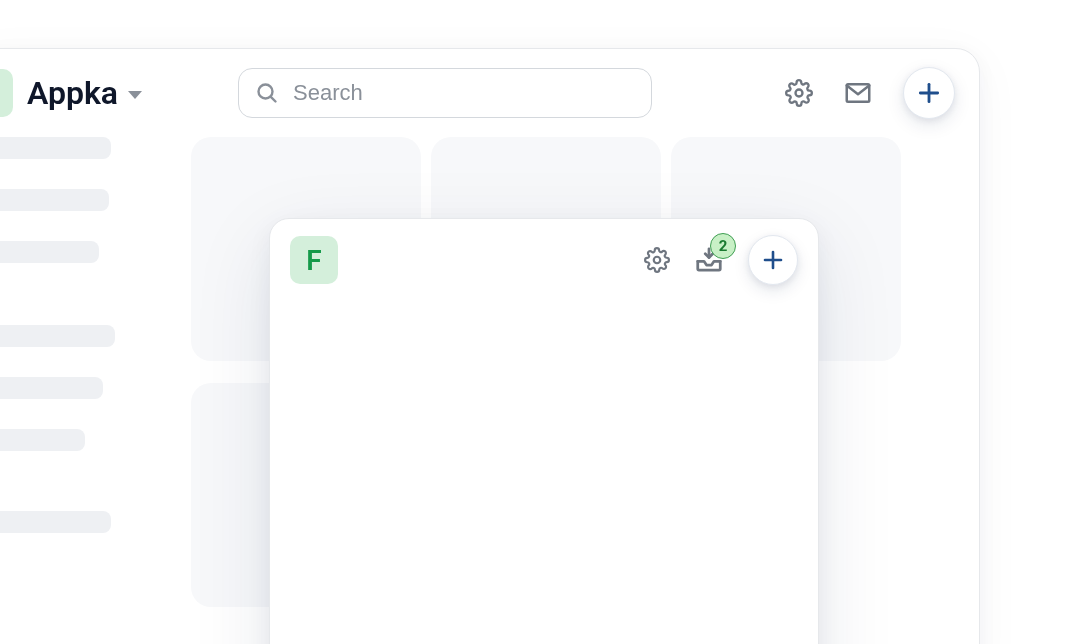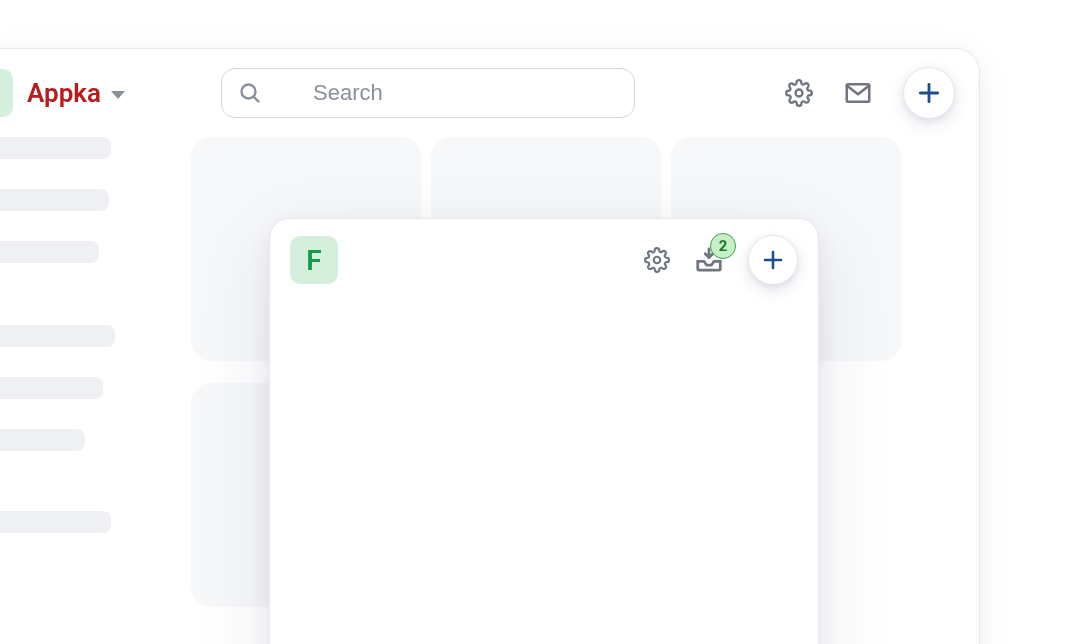--- a/index.html
+++ b/index.html
@@ -29,21 +29,21 @@
     background: #d4efdb;
     display: flex; align-items: center; justify-content: center;
     font-size: 30px; font-weight: 600; color: #159a4a;
     margin-left: -6px;
     margin-right: 14px;
   }
   .app-name-wrap {
     display: flex; align-items: center; gap: 10px;
   }
   .app-name {
-    font-size: 26px; font-weight: 600; color: #b91c1c;
+    font-size: 32px; font-weight: 600; color: #0f172a;
   }
   .chevron-down {
     width: 0; height: 0;
     border-left: 7px solid transparent;
     border-right: 7px solid transparent;
     border-top: 8px solid #8a9099;
     margin-top: 4px;
   }
   .search-field {
     margin-left: 96px;
@@ -51,21 +51,21 @@
     height: 50px;
     border: 1.5px solid #d4d8dd;
     border-radius: 14px;
     display: flex; align-items: center;
     padding: 0 16px;
     gap: 14px;
     background: #fff;
   }
   .search-field input {
     border: none; outline: none; flex: 1;
-    font-size: 22px; color: #3a3f45; background: transparent; margin-left: 37px;
+    font-size: 22px; color: #3a3f45; background: transparent;
   }
   .search-field input::placeholder { color: #8a9099; }
 
   .header-spacer { flex: 1; }
   .header-actions { display: flex; align-items: center; gap: 30px; }
   .icon-btn { display:flex; align-items:center; justify-content:center; cursor: pointer; }
   .plus-btn {
     width: 52px; height: 52px;
     border-radius: 50%;
     background: #fff;

